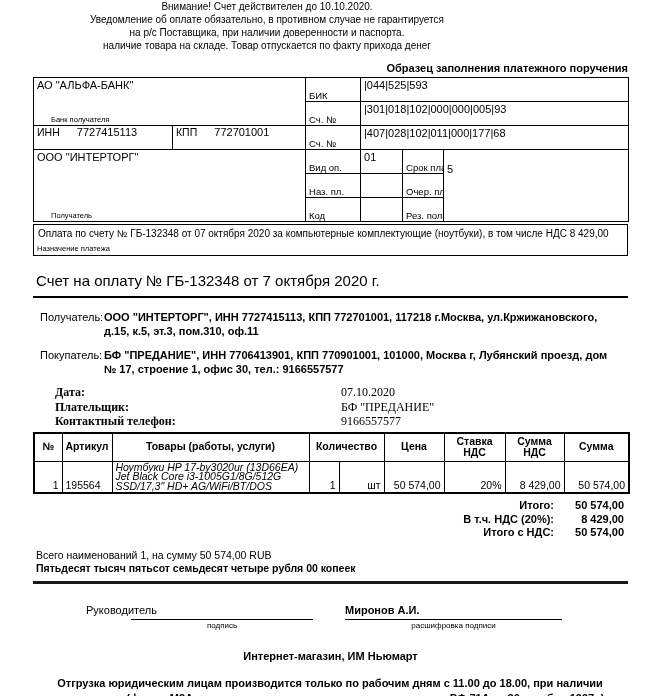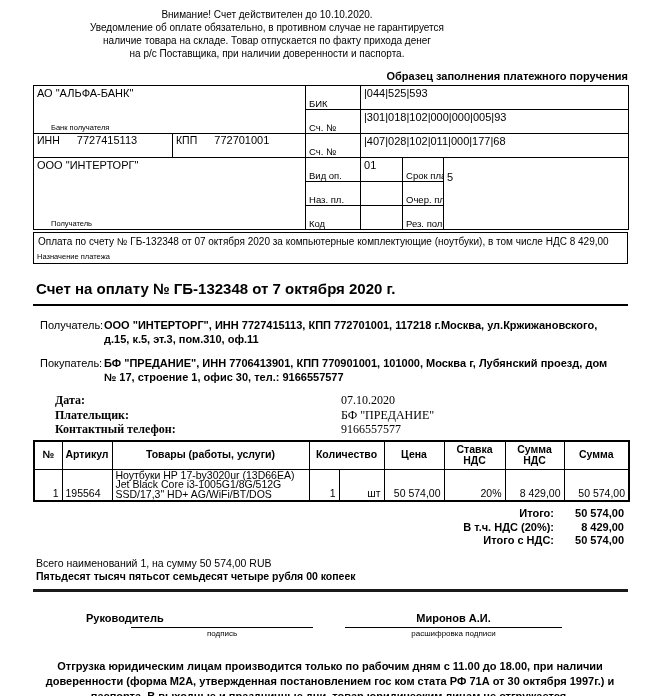--- a/index.html
+++ b/index.html
@@ -4,21 +4,21 @@
 <style>
   html,body { margin:0; padding:0; background:#fff; }
   body {
     width:659px; height:696px; overflow:hidden;
     font-family:"Liberation Sans", sans-serif; color:#000;
     -webkit-font-smoothing:antialiased;
   }
   .sheet { position:relative; width:659px; height:696px; }
 
   
-  .notice { width:480px; margin:8px 0 0 27px; text-align:center;
+  .notice { width:480px; margin:0 0 0 27px; text-align:center;
             font-size:10px; line-height:13px; }
 
   
   .sample-title { width:595px; margin:10px 0 0 33px; text-align:right;
                   font-weight:bold; font-size:11px; }
   table.bank { width:595px; margin:3px 0 0 33px; border-collapse:collapse; table-layout:fixed; }
   table.bank td { border:1px solid #000; padding:0 3px; font-size:11px;
                   vertical-align:top; overflow:hidden; white-space:nowrap; }
   table.bank td.lbl { font-size:9.5px; padding-top:12px; }
   table.bank td.val { font-size:11px; padding-top:1px; }
@@ -29,21 +29,21 @@
   .five { margin-top:13px; font-size:11px; }
   .innkpp-label { font-size:10.5px; }
   .innkpp-value { font-size:11px; margin-left:14px; }
 
   
   .purpose-box { width:595px; margin:2px 18px 0 33px; border:1px solid #000; box-sizing:border-box; }
   .purpose-text  { font-size:10px; padding:3px 4px 0 4px; white-space:nowrap; overflow:hidden; }
   .purpose-label { font-size:7.5px; padding:5px 0 2px 3px; }
 
   
-  .invoice-title { margin:16px 0 0 36px; font-size:15px; font-weight:bold; }
+  .invoice-title { margin:16px 0 0 36px; font-size:15px; font-weight:normal; }
   .hr2 { width:595px; height:2px; background:#000; margin:7px 0 0 33px; }
   .hr3 { width:595px; height:3px; background:#1a1a1a; margin:5px 0 0 33px; }
 
   
   .party { display:flex; margin:13px 0 0 40px; width:582px; font-size:11px; line-height:13.5px; }
   .party + .party { margin-top:11px; }
   .party-label { width:64px; flex-shrink:0; }
   .party-value { font-weight:bold; width:518px; }
 
   
@@ -51,58 +51,58 @@
              font-size:12px; line-height:14.5px; }
   .det-row { display:flex; }
   .det-label { font-weight:bold; width:286px; flex-shrink:0; }
 
   
   table.items { width:595px; margin:3px 0 0 33px; border-collapse:collapse;
                 table-layout:fixed; border:2px solid #000; }
   table.items th, table.items td { border:1px solid #000; overflow:hidden; }
   table.items th { font-size:10.5px; font-weight:bold; padding:2px 1px; line-height:11.5px; }
   table.items td { font-size:10.5px; padding:1px 3px; vertical-align:bottom; }
-  td.goods { font-size:8px; line-height:9.5px; padding:1px 2px; vertical-align:top; }
+  td.goods { font-size:8px; line-height:9.5px; padding:1px 2px; vertical-align:top;font-style:italic; }
   .ra { text-align:right; }
 
   
   .totals { width:595px; margin:5px 0 0 33px; font-size:11px; font-weight:bold; line-height:13.5px; }
   .totals-row { display:flex; justify-content:flex-end; }
   .totals-value { width:70px; text-align:right; padding-right:4px; }
 
   
   .summary { margin:9px 0 0 36px; font-size:10.5px; line-height:13.5px; }
   .amount-words { font-weight:bold; }
 
   
   .signature { position:relative; height:44px; margin-top:9px; }
-  .sig-director { position:absolute; left:38px; top:11px; font-size:11px; font-weight:bold;padding-left:48px; }
+  .sig-director { position:absolute; left:38px; top:11px; font-size:11px; font-weight:normal;padding-left:48px; }
   .sig-line1 { position:absolute; left:131px; top:26px; width:182px; border-bottom:1px solid #000; }
   .sig-cap1  { position:absolute; left:131px; top:28px; width:182px; text-align:center; font-size:8px; }
-  .sig-name  { position:absolute; left:345px; top:11px; width:217px; text-align:center;
+  .sig-name  { position:absolute; left:345px; top:11px; width:217px; text-align:left;
                font-size:11px; font-weight:bold; }
   .sig-line2 { position:absolute; left:345px; top:26px; width:217px; border-bottom:1px solid #000; }
   .sig-cap2  { position:absolute; left:345px; top:28px; width:217px; text-align:center; font-size:8px; }
 
   
   .shop-line { width:595px; margin:13px 0 0 33px; text-align:center;
                font-size:11px; font-weight:bold; }
   .terms { width:592px; margin:14px 0 0 34px; text-align:center;
            font-size:11px; font-weight:bold; line-height:15px; }
 </style>
 </head>
 <body>
 
 <div class="sheet">
 
   <div class="notice">
     <div>Внимание! Счет действителен до 10.10.2020.</div>
     <div>Уведомление об оплате обязательно, в противном случае не гарантируется</div>
+    <div>на р/с Поставщика, при наличии доверенности и паспорта.</div>
     <div>наличие товара на складе. Товар отпускается по факту прихода денег</div>
-    <div>на р/с Поставщика, при наличии доверенности и паспорта.</div>
   </div>
 
   <div class="sample-title">Образец заполнения платежного поручения</div>
 
   <table class="bank">
     <colgroup>
       <col style="width:139px">
         <col style="width:133px">
         <col style="width:55px">
       <col style="width:42px">
@@ -251,15 +251,16 @@
 
   <div class="signature">
     <div class="sig-director">Руководитель</div>
     <div class="sig-line1"></div>
     <div class="sig-cap1">подпись</div>
     <div class="sig-name">Миронов А.И.</div>
     <div class="sig-line2"></div>
     <div class="sig-cap2">расшифровка подписи</div>
   </div>
 
+  <div class="shop-line">Интернет-магазин, ИМ Ньюмарт</div>
   <div class="terms">Отгрузка юридическим лицам производится только по рабочим дням с 11.00 до 18.00, при наличии доверенности (форма М2А, утвержденная постановлением гос ком стата РФ 71А от  30 октября 1997г.) и паспорта. В выходные и праздничные дни, товар юридическим лицам не отгружается.</div>
 
 </div>
 
 </body></html>

